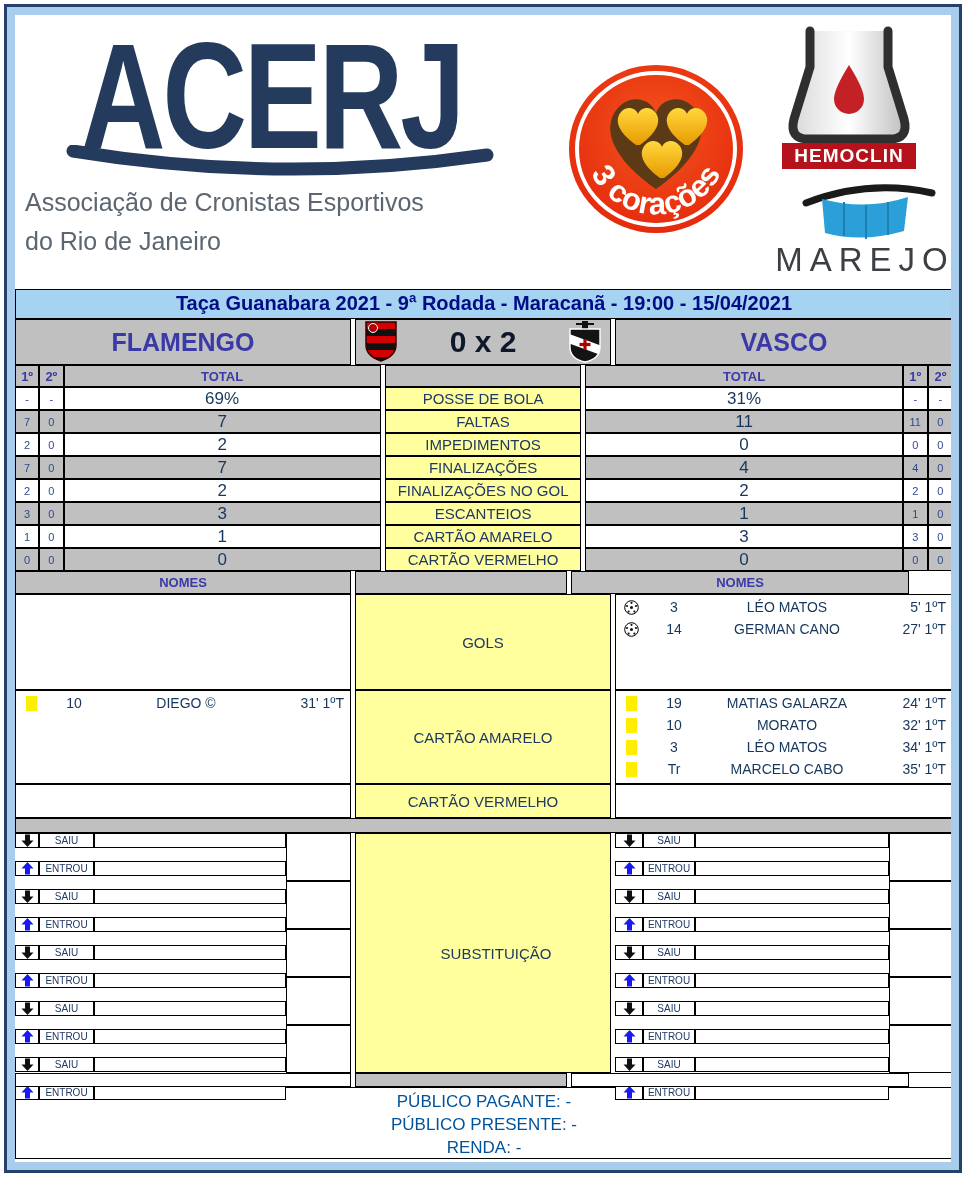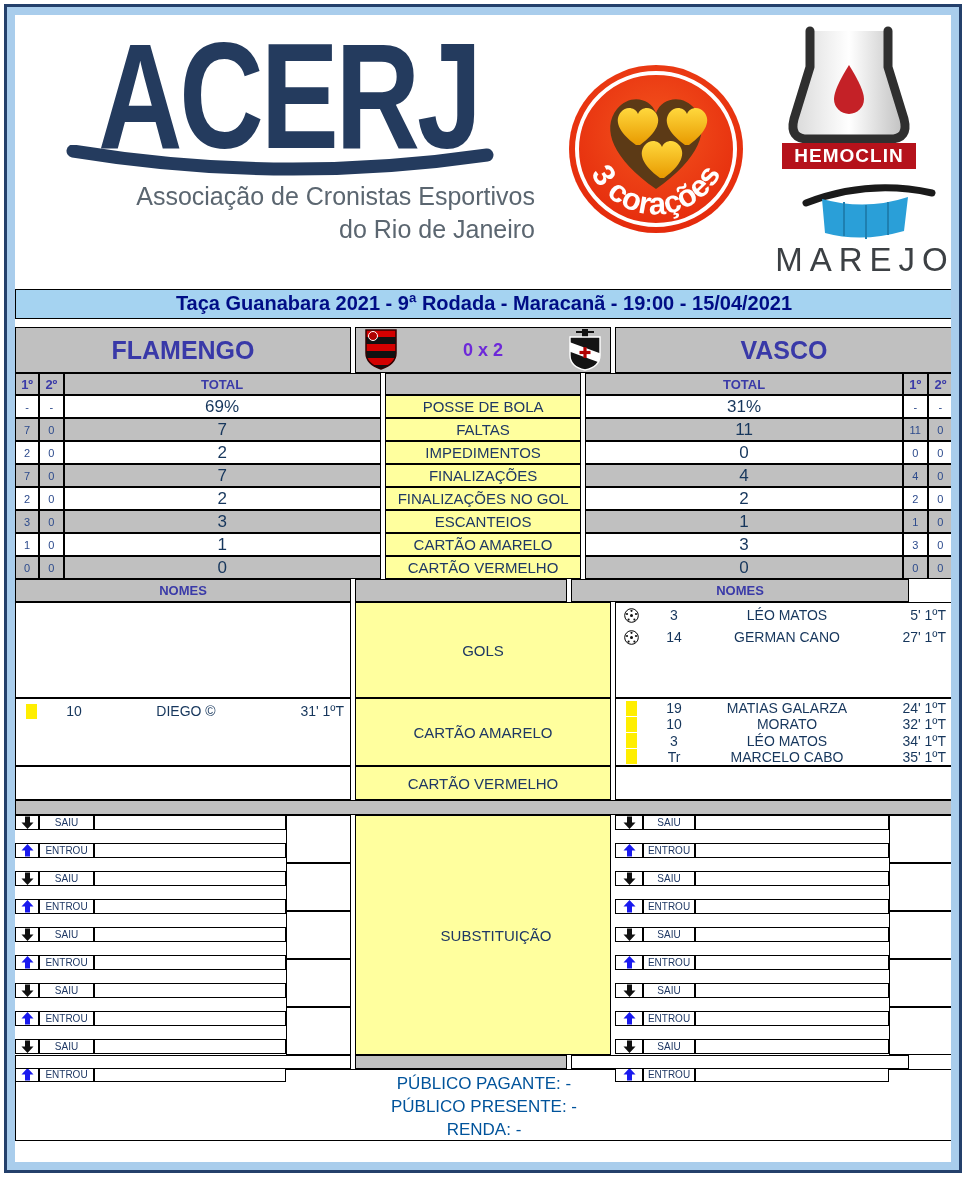--- a/index.html
+++ b/index.html
@@ -3,47 +3,47 @@
 <meta charset="utf-8">
 <style>
   * { box-sizing: border-box; margin: 0; padding: 0; }
   html,body { width: 966px; height: 1177px; background: #ffffff; font-family: "Liberation Sans", sans-serif; }
   .frame { position: absolute; left: 4px; top: 4px; width: 958px; height: 1169px;
            border: 3px solid #24406b; background: #a9cdec; padding: 8px; }
   .inner { width: 100%; height: 100%; background: #fff; overflow: hidden; }
 
   
   .logo-header { position: relative; height: 272px; }
-  .acerj { position: absolute; left: 10px; top: 6px; width: 510px; text-align: right; }
+  .acerj { position: absolute; left: 10px; top: 6px; width: 510px; text-align: left; }
   .acerj-word { font-size: 150px; font-weight: bold; color: #243b5e; line-height: 1.0;
                 transform: scaleX(0.78); transform-origin: center; letter-spacing: -4px; }
   .acerj-swoosh { margin: -26px auto 0; display:block; }
-  .acerj-sub { font-size: 25px; color: #5b6670; line-height: 1.22; margin-top: 2px; }
+  .acerj-sub { font-size: 25px; color: #5b6670; line-height: 1.22; margin-top: 8px; }
   .badge3c { position: absolute; left: 552px; top: 48px; }
   .hemoclin { position: absolute; left: 765px; top: 10px; }
   .marejo { position: absolute; left: 752px; top: 164px; width: 196px; text-align: center; }
   .marejo-label { font-size: 33px; color: #3c4044; letter-spacing: 7px; margin-top: -4px; }
 
   
   .band { display: flex; width: 938px; }
   .gap4 { width: 4px; flex: 0 0 4px; }
   .cell { border: 1px solid #000; overflow: hidden; }
   .silver { background: #c0c0c0; }
   .white-bg { background: #ffffff; }
   .yellow { background: #ffff9e; }
 
   .title-bar { width: 938px; height: 30px; margin-top: 2px; background: #a5d3f1; border: 1px solid #000;
                text-align: center; font-weight: bold; font-size: 20px; color: #000d86; line-height: 27px; }
 
-  .score-row { height: 46px; margin-top: 8px; }
+  .score-row { height: 46px; margin-top: 0; }
   .team-cell { width: 336px; display:flex; align-items:center; justify-content:center;
                font-size: 25px; font-weight: bold; color: #3939a8; }
   .team-cell.away { width: 338px; }
   .mid-cell { width: 256px; display:flex; align-items:center; justify-content:space-between; padding: 0 8px; }
-  .score-text { font-size: 18px; font-weight: bold; color: #6d28d9; }
+  .score-text { font-size: 30px; font-weight: bold; color: #0f172a; }
 
   .hdr-row { height: 22px; }
   .hcell { display:flex; align-items:center; justify-content:center;
            font-size: 13px; font-weight: bold; color: #3a3aa8; }
   .c26 { width: 26px; } .c27 { width: 27px; } .c284 { width: 342px; } .c256 { width: 212px; } .c336 { width: 336px; } .c338 { width: 338px; }
 
   .srow { height: 23px; }
   .scell { display:flex; align-items:center; justify-content:center; }
   .pcol { font-size: 11px; color: #2c4a8c; }
   .tcol { font-size: 17px; color: #16365c; }
@@ -351,21 +351,21 @@
                 <circle cx="10.4" cy="11.6" r="1.1" fill="#111"></circle>
               </svg>
         </span>
         <span class="e-num">14</span>
         <span class="e-name">GERMAN CANO</span>
         <span class="e-time">27' 1ºT</span>
       </div>
     </div>
   </div>
 
-  <div class="band" style="height:68px">
+  <div class="band" style="height:94px">
     <div class="panel home">
       <div class="entry">
         <span class="e-icon">
               <span class="ycard"></span>
             </span>
         <span class="e-num">10</span>
         <span class="e-name">DIEGO ©</span>
         <span class="e-time">31' 1ºT</span>
       </div>
     </div>

